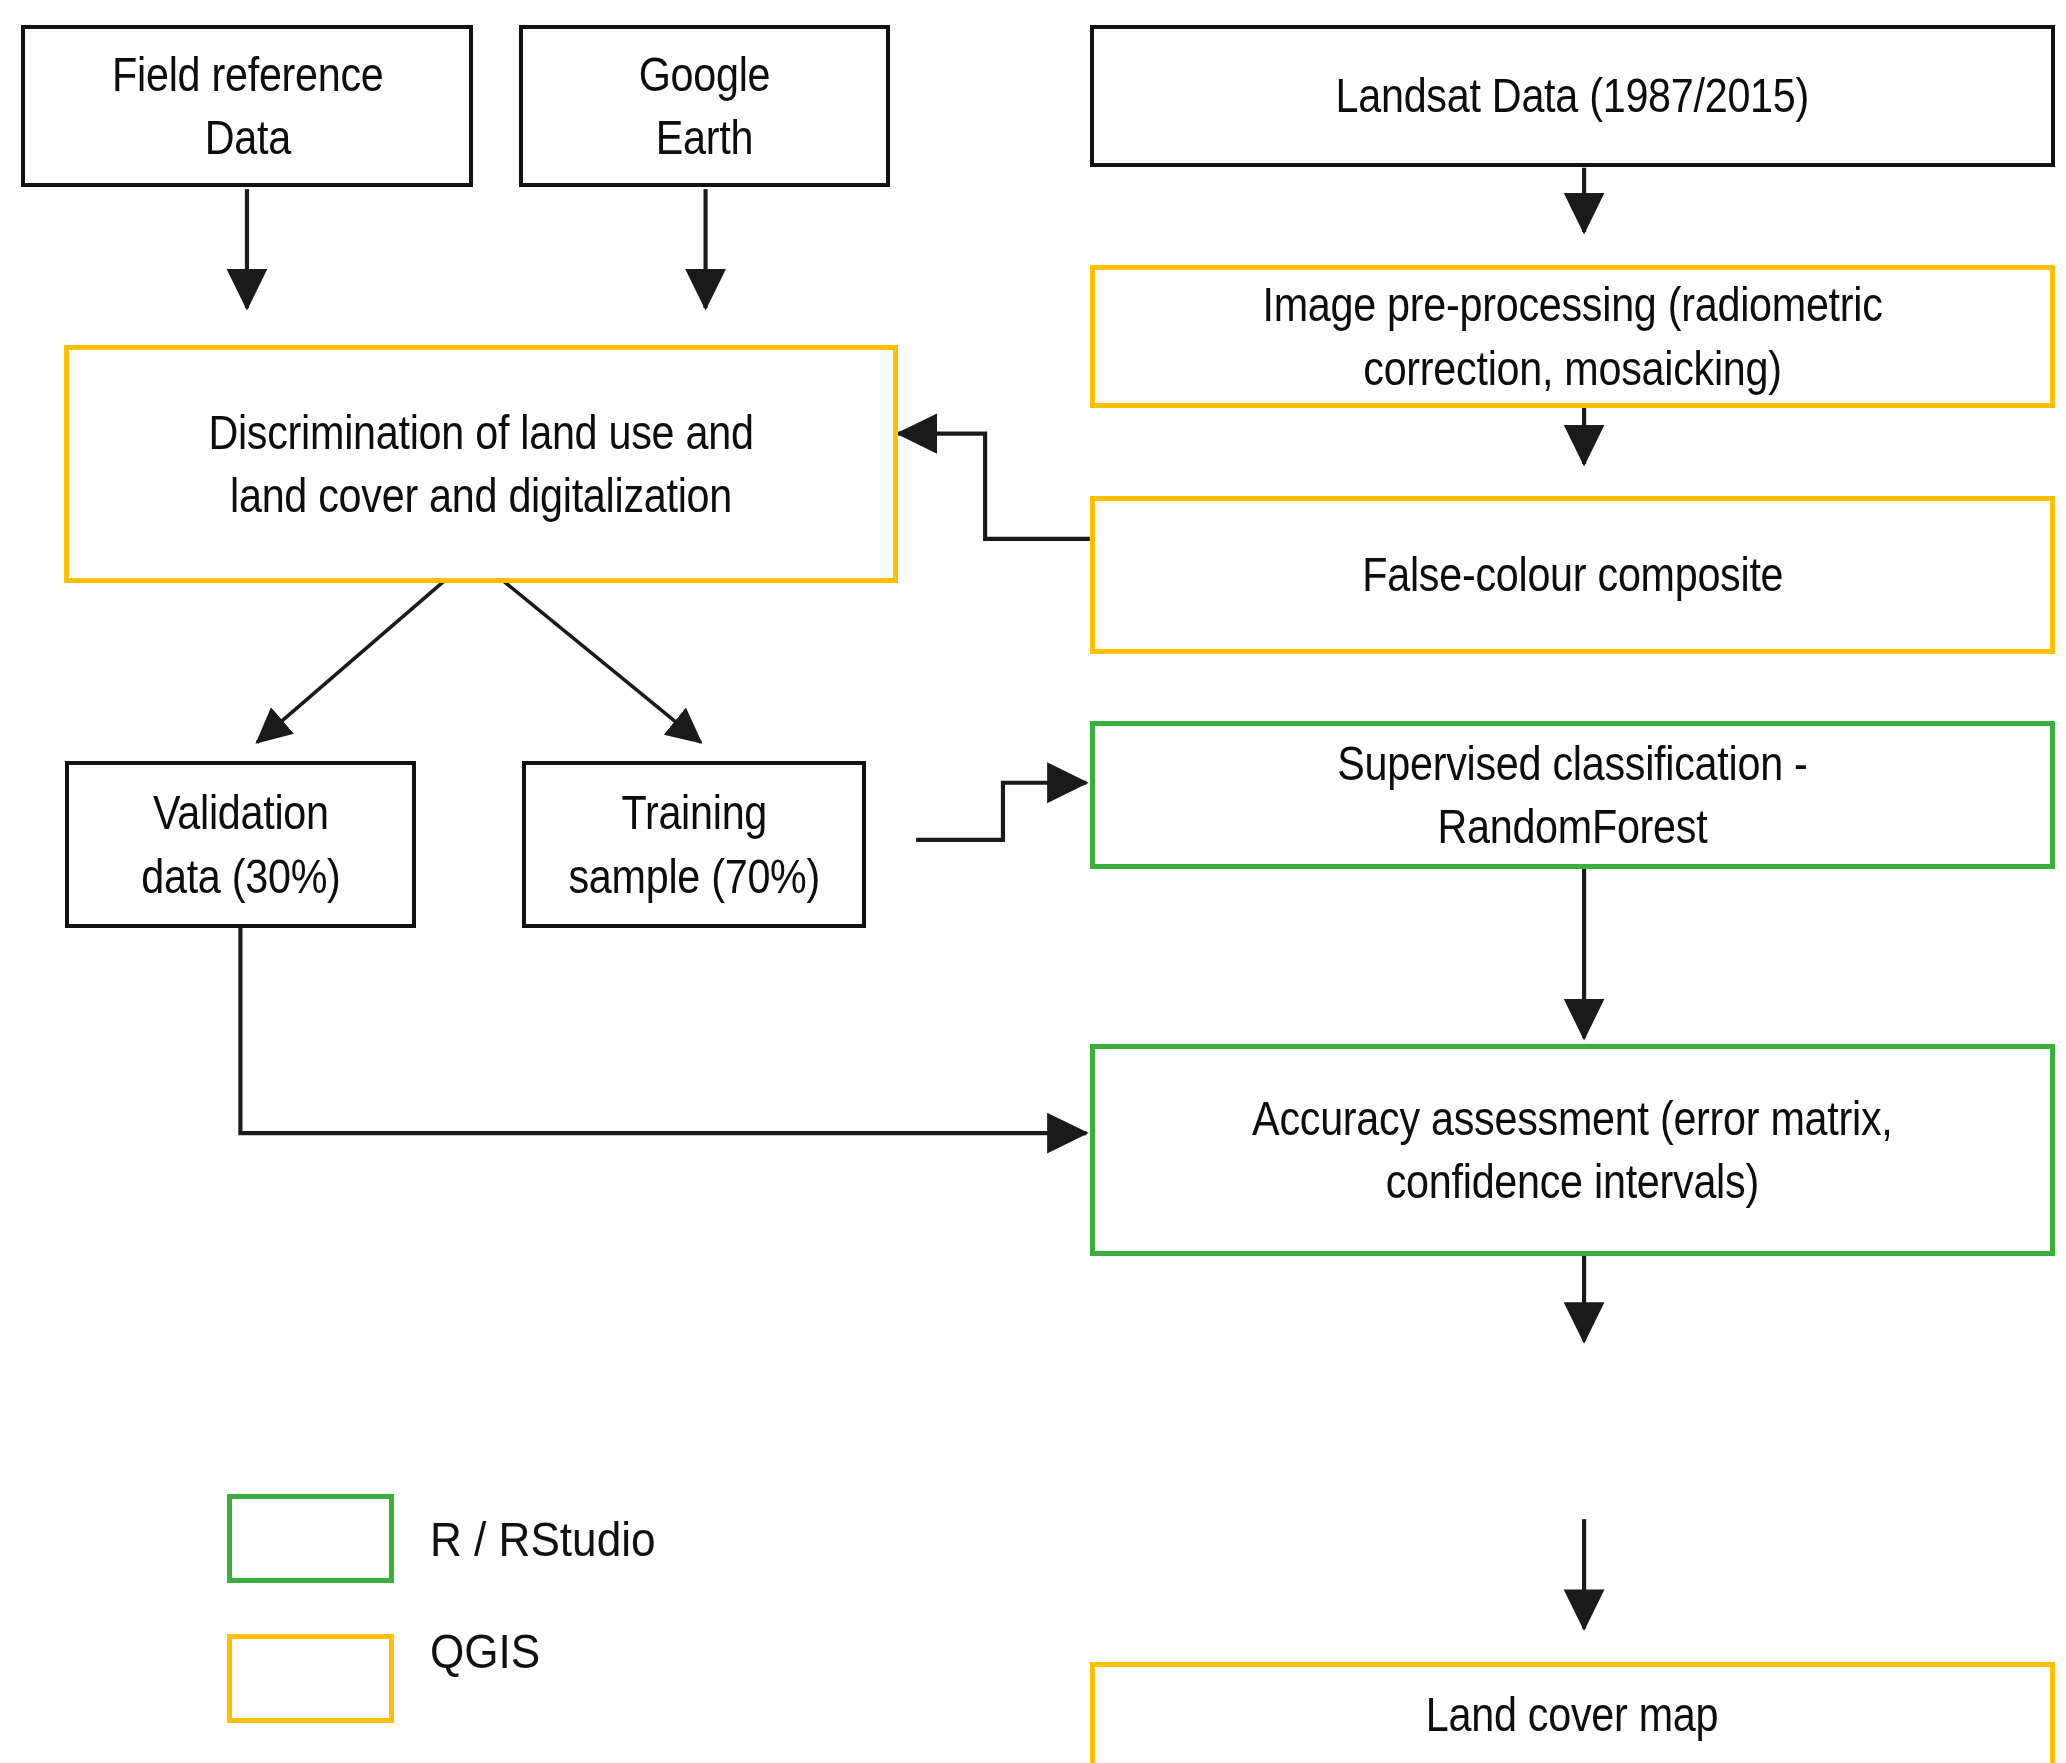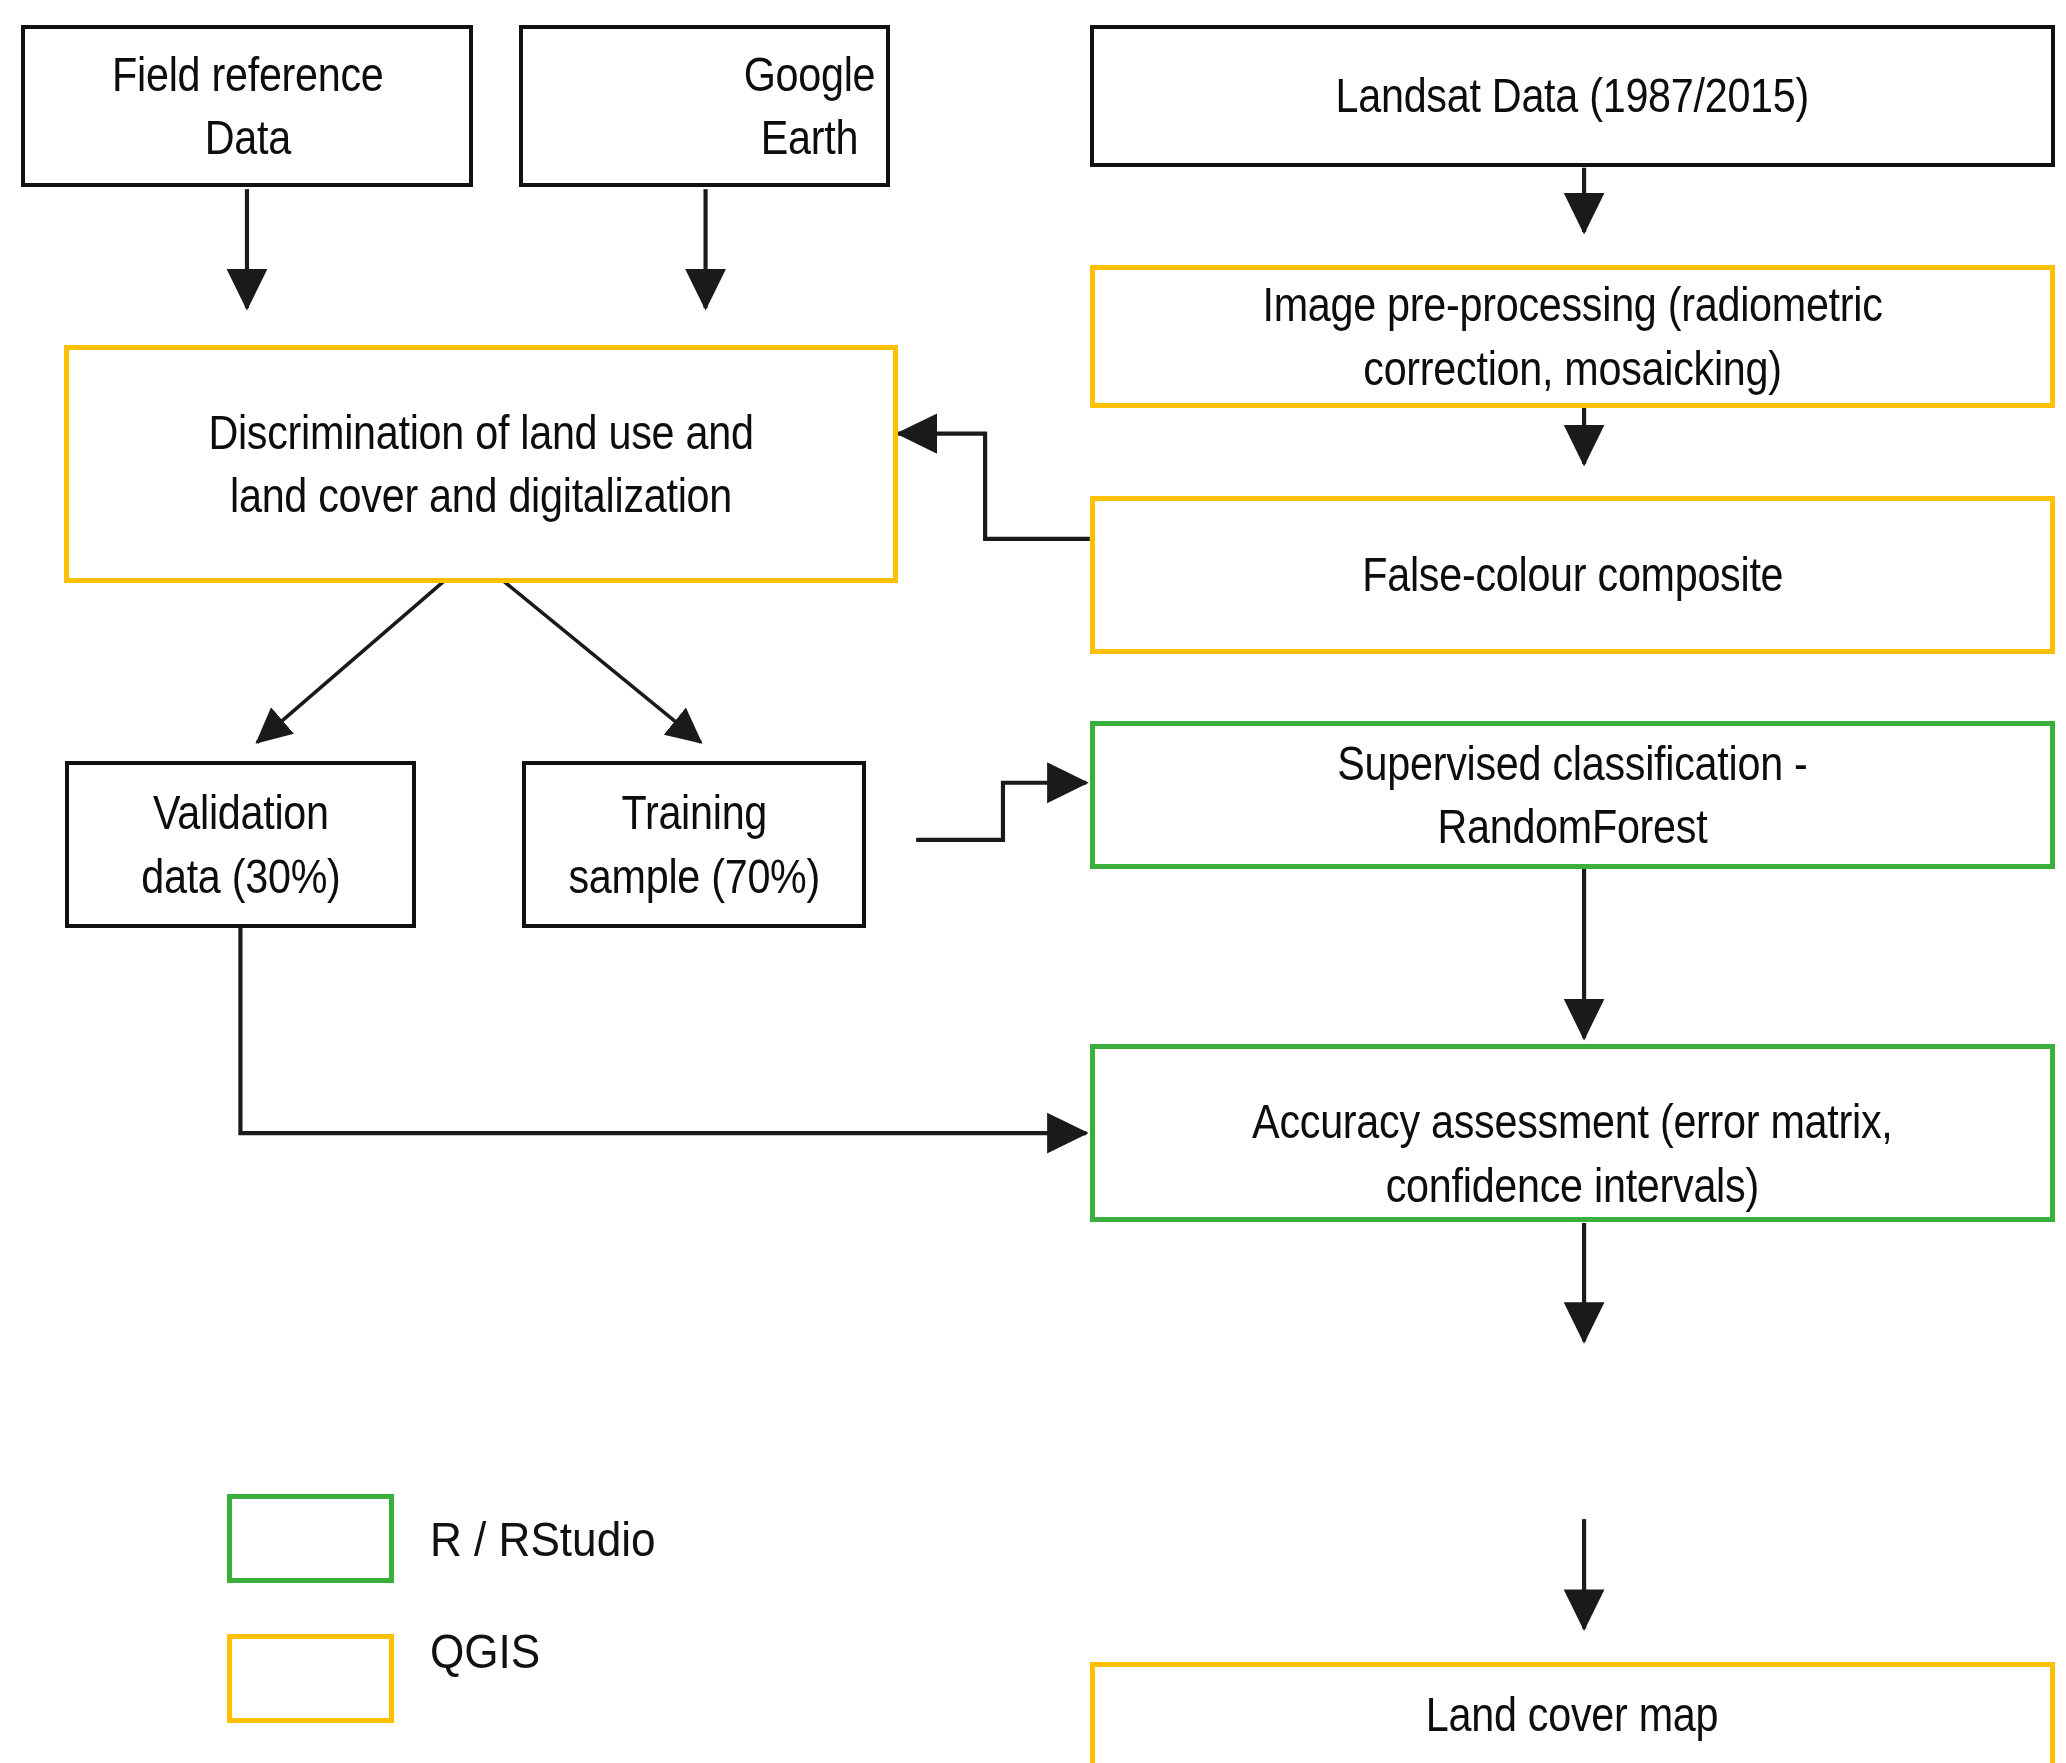--- a/index.html
+++ b/index.html
@@ -102,21 +102,21 @@
     <path d="M2663,2056 L2663,2255" stroke="#1a1a1a" stroke-width="7" fill="none" marker-end="url(#ah)"></path>
 
     <path d="M2663,2554 L2663,2738" stroke="#1a1a1a" stroke-width="7" fill="none" marker-end="url(#ah)"></path>
   </svg>
 
   <div class="node-box border-black" style="left:21.4px; top:25px; width:452px; height:162px;">
     <div class="node-label" style="font-size:48px;">Field reference
 Data</div>
   </div>
 
-  <div class="node-box border-black" style="left:519px; top:25px; width:371px; height:162px;justify-content:flex-end;">
+  <div class="node-box border-black" style="left:519px; top:25px; width:371px; height:162px;">
     <div class="node-label" style="font-size:48px;">Google
 Earth</div>
   </div>
 
   <div class="node-box border-black" style="left:1090px; top:25px; width:965px; height:142px;">
     <div class="node-label" style="font-size:48px;">Landsat Data (1987/2015)</div>
   </div>
 
   <div class="node-box border-yellow" style="left:64px; top:317px; width:834px; height:238px;">
     <div class="node-label" style="font-size:48px;">Discrimination of land use and
@@ -140,21 +140,21 @@
   <div class="node-box border-black" style="left:522px; top:761px; width:344px; height:167px;">
     <div class="node-label" style="font-size:48px;">Training
 sample (70%)</div>
   </div>
 
   <div class="node-box border-green" style="left:1090px; top:721px; width:965px; height:148px;">
     <div class="node-label" style="font-size:48px;">Supervised classification -
 RandomForest</div>
   </div>
 
-  <div class="node-box border-green" style="left:1090px; top:1044px; width:965px; height:178px;align-items:flex-end;">
+  <div class="node-box border-green" style="left:1090px; top:1044px; width:965px; height:212px;">
     <div class="node-label" style="font-size:48px;">Accuracy assessment (error matrix,
 confidence intervals)</div>
   </div>
 
 
   <div class="node-box border-yellow" style="left:1090px; top:1634px; width:965px; height:106px;">
     <div class="node-label" style="font-size:48px;">Land cover map</div>
   </div>
 
   <div>

